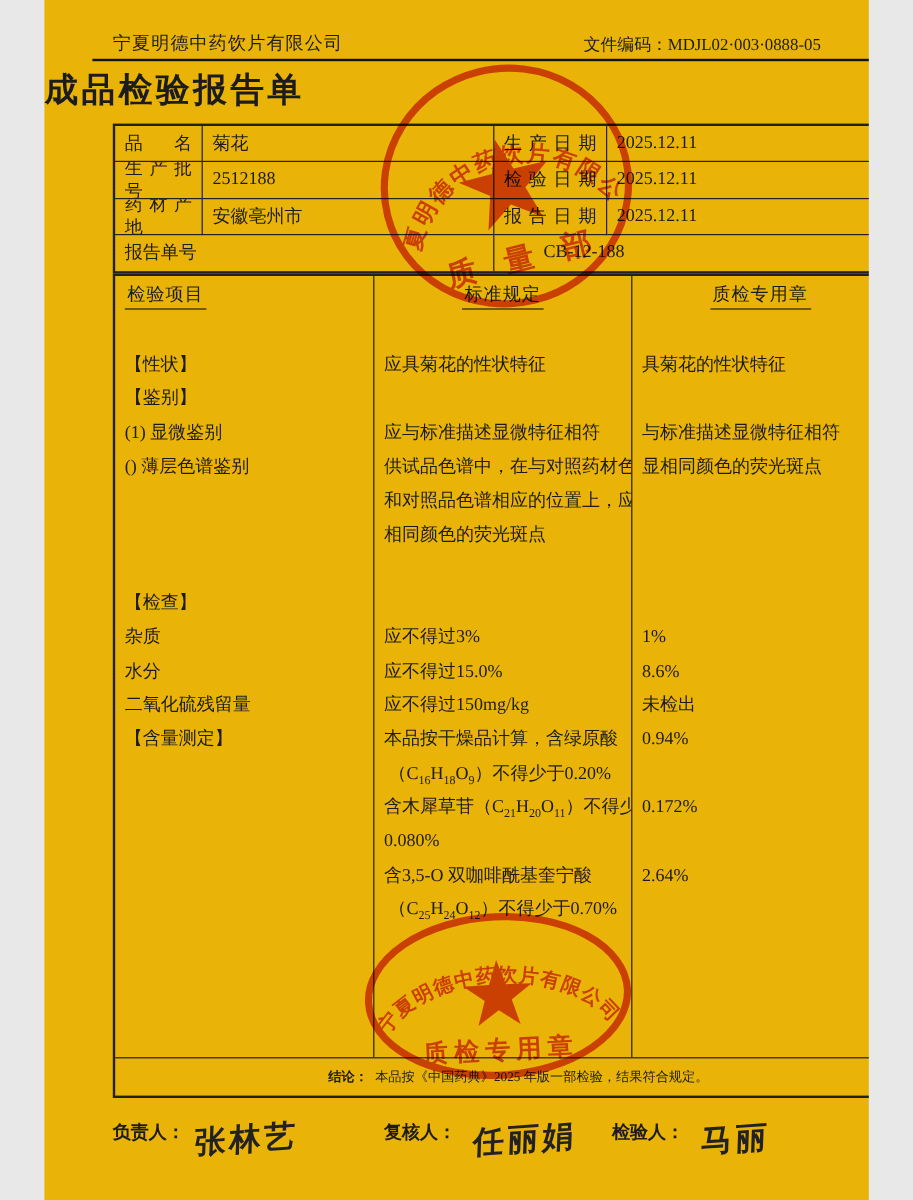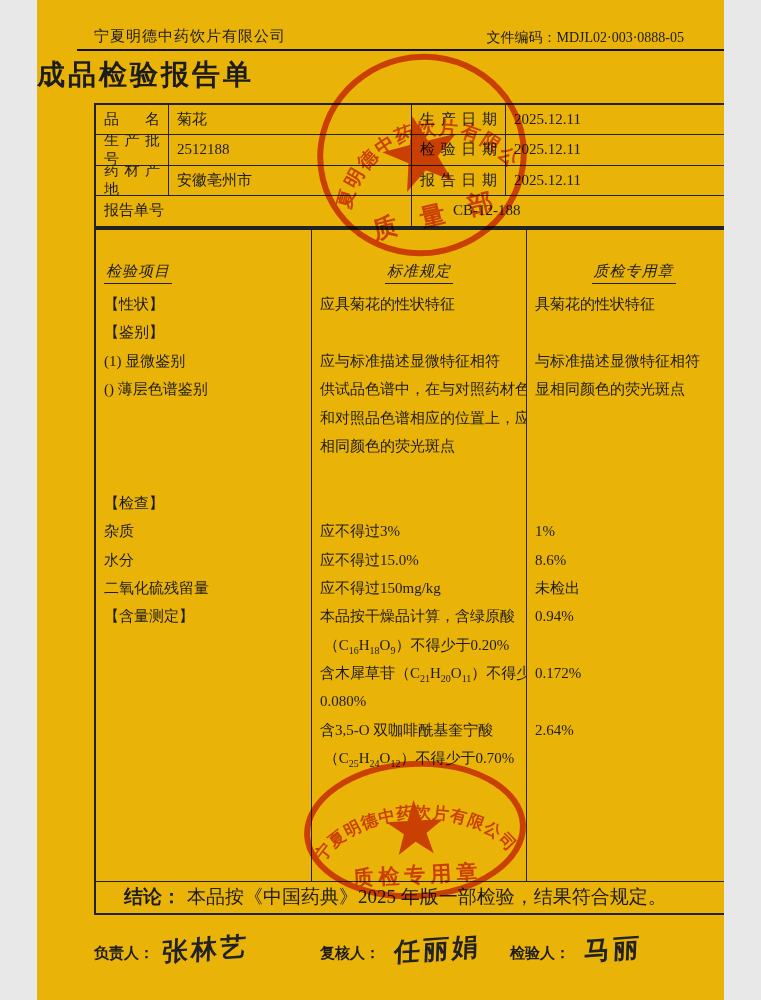--- a/index.html
+++ b/index.html
@@ -30,33 +30,33 @@
   .span2 { grid-column:1 / 3; }
   .span2b { grid-column:3 / 5;margin-left:33px; }
 
   
   .big-frame { position:absolute; left:57px; top:228px; width:648px; height:687px;
                border:2px solid #222; box-sizing:border-box; }
   .spec-cols { display:grid; grid-template-columns:216px 215px 1fr; height:651px;
                border-bottom:1px solid #222; box-sizing:content-box; }
   .spec-col { border-right:1px solid #222; box-sizing:border-box; overflow:hidden; }
   .spec-col.last { border-right:none; }
-  .spec-head { height:54px; display:flex; align-items:flex-end; justify-content:center; padding-top:6px; box-sizing:border-box;font-style:italic; }
+  .spec-head { height:54px; display:flex; align-items:flex-start; justify-content:center; padding-top:6px; box-sizing:border-box; }
   .spec-head.left-align { justify-content:flex-start; padding-left:8px; }
   .spec-head span { border-bottom:1px solid #222; padding:0 2px 2px; font-size:15px; letter-spacing:1px; }
   .col-lines { padding:6px 4px 0 8px; }
   .line { height:28.4px; line-height:28.4px; font-size:15px; white-space:pre; }
   .line sub { font-size:10px; line-height:0; }
 
-  .conclusion-row { height:30px; display:flex; align-items:center; padding-left:28px; font-size:19px; }
+  .conclusion-row { height:30px; display:flex; align-items:center; padding-left:28px; font-size:11px;justify-content:center; }
   .conclusion-row b { margin-right:6px; }
 
   
   .sigs { position:absolute; left:57px; top:930px; width:660px; height:66px; font-size:15px; }
-  .sig-label { position:absolute; top:14px; font-weight:600; }
+  .sig-label { position:absolute; top:4px; font-weight:600; }
   .sig-name  { position:absolute; top:2px; font-size:26px; font-weight:700;
                font-family:"DejaVu Serif",serif; color:#222;
                transform:rotate(-4deg) skewX(-6deg); letter-spacing:3px; }
 
   
   .stamp { position:absolute; pointer-events:none; opacity:0.82; mix-blend-mode:multiply; }
   .stamp text { font-family:"Liberation Serif","DejaVu Serif",serif; }
 </style>
 </head>
 <body>

